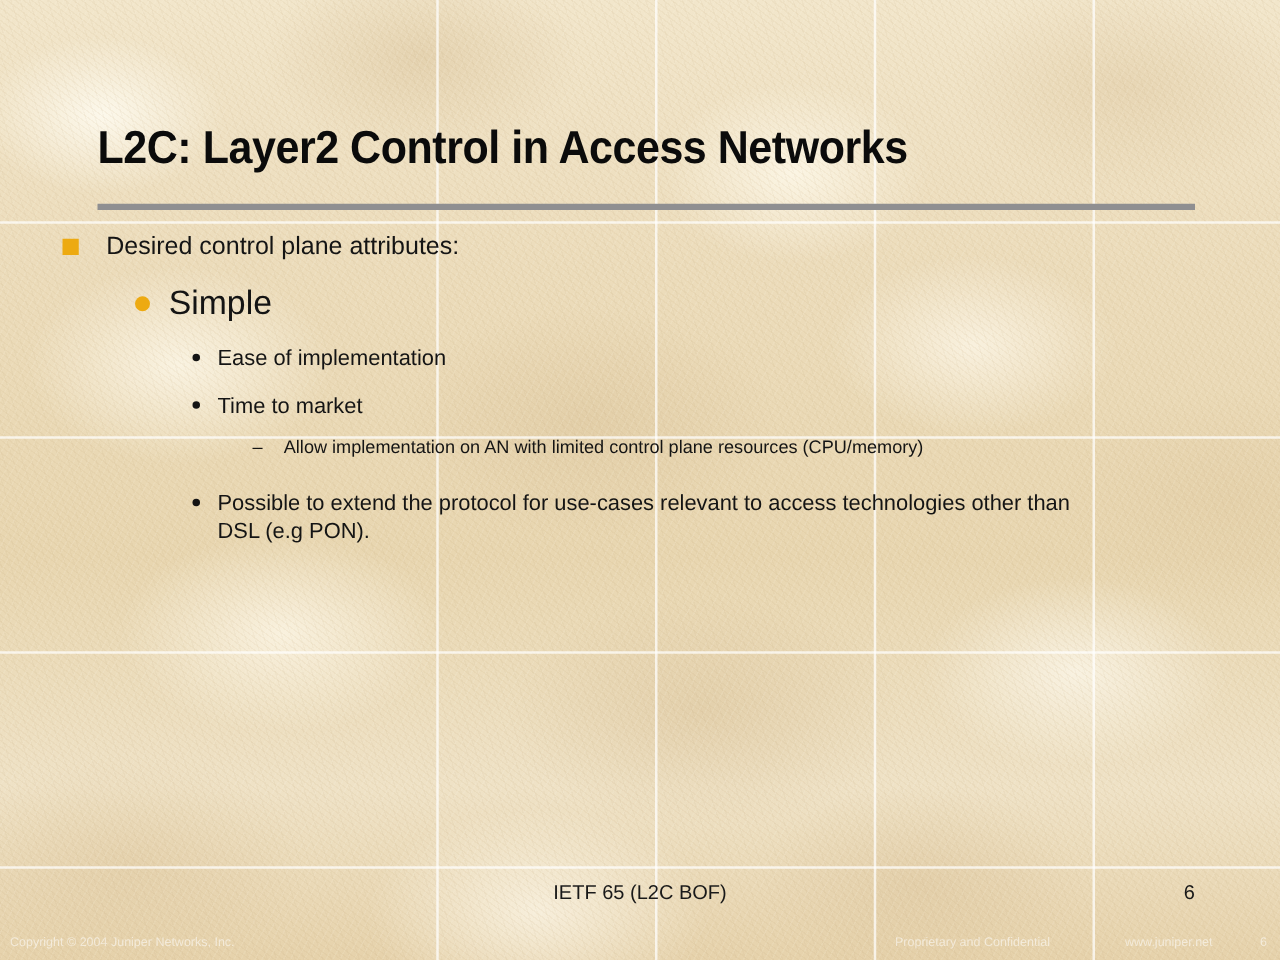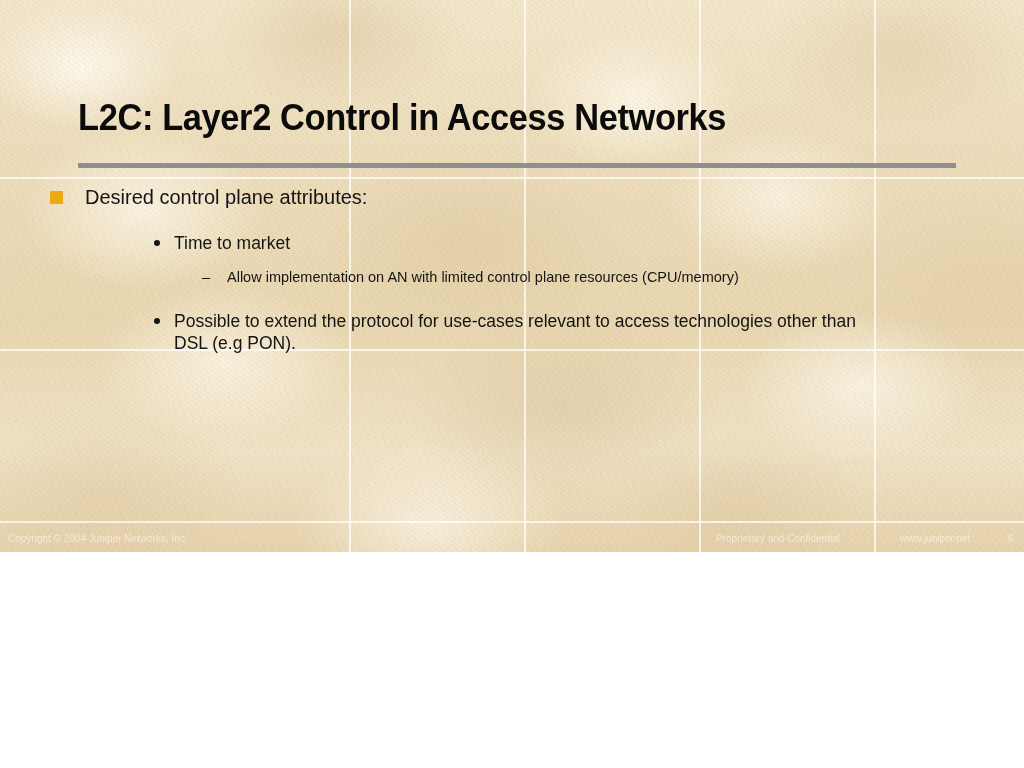--- a/index.html
+++ b/index.html
@@ -9,21 +9,21 @@
     background: #ffffff;
   }
   body {
     font-family: "Liberation Sans", sans-serif;
   }
 
   
   .slide {
     position: relative;
     width: 1024px;
-    height: 552px;
+    height: 768px;
     overflow: hidden;
     background-color: #e9d9b4;
     
     background-image:
       radial-gradient(ellipse 140px 90px at 8% 12%,  rgba(255,252,242,.85), rgba(255,252,242,0) 70%),
       radial-gradient(ellipse 180px 110px at 33% 6%, rgba(214,190,148,.45), rgba(214,190,148,0) 70%),
       radial-gradient(ellipse 150px 100px at 62% 18%, rgba(255,250,236,.80), rgba(255,250,236,0) 72%),
       radial-gradient(ellipse 200px 120px at 88% 9%,  rgba(219,196,156,.42), rgba(219,196,156,0) 70%),
       radial-gradient(ellipse 170px 110px at 14% 38%, rgba(255,251,239,.75), rgba(255,251,239,0) 72%),
       radial-gradient(ellipse 210px 130px at 46% 44%, rgba(216,192,150,.40), rgba(216,192,150,0) 72%),
@@ -243,21 +243,29 @@
   <div class="title">L2C: Layer2 Control in Access Networks</div>
   <div class="title-rule"></div>
 
   <div class="body">
 
     <div class="li lvl1">
       <span class="bul"></span>
       <span class="txt">Desired control plane attributes:</span>
     </div>
 
-
+    <div class="li lvl2">
+      <span class="bul"></span>
+      <span class="txt">Simple</span>
+    </div>
+
+    <div class="li lvl3">
+      <span class="bul"></span>
+      <span class="txt">Ease of implementation</span>
+    </div>
 
     <div class="li lvl3">
       <span class="bul"></span>
       <span class="txt">Time to market</span>
     </div>
 
 
     <div class="li lvl4">
       <span class="bul">–</span>
       <span class="txt">Allow implementation on AN with limited control plane resources (CPU/memory)</span>

